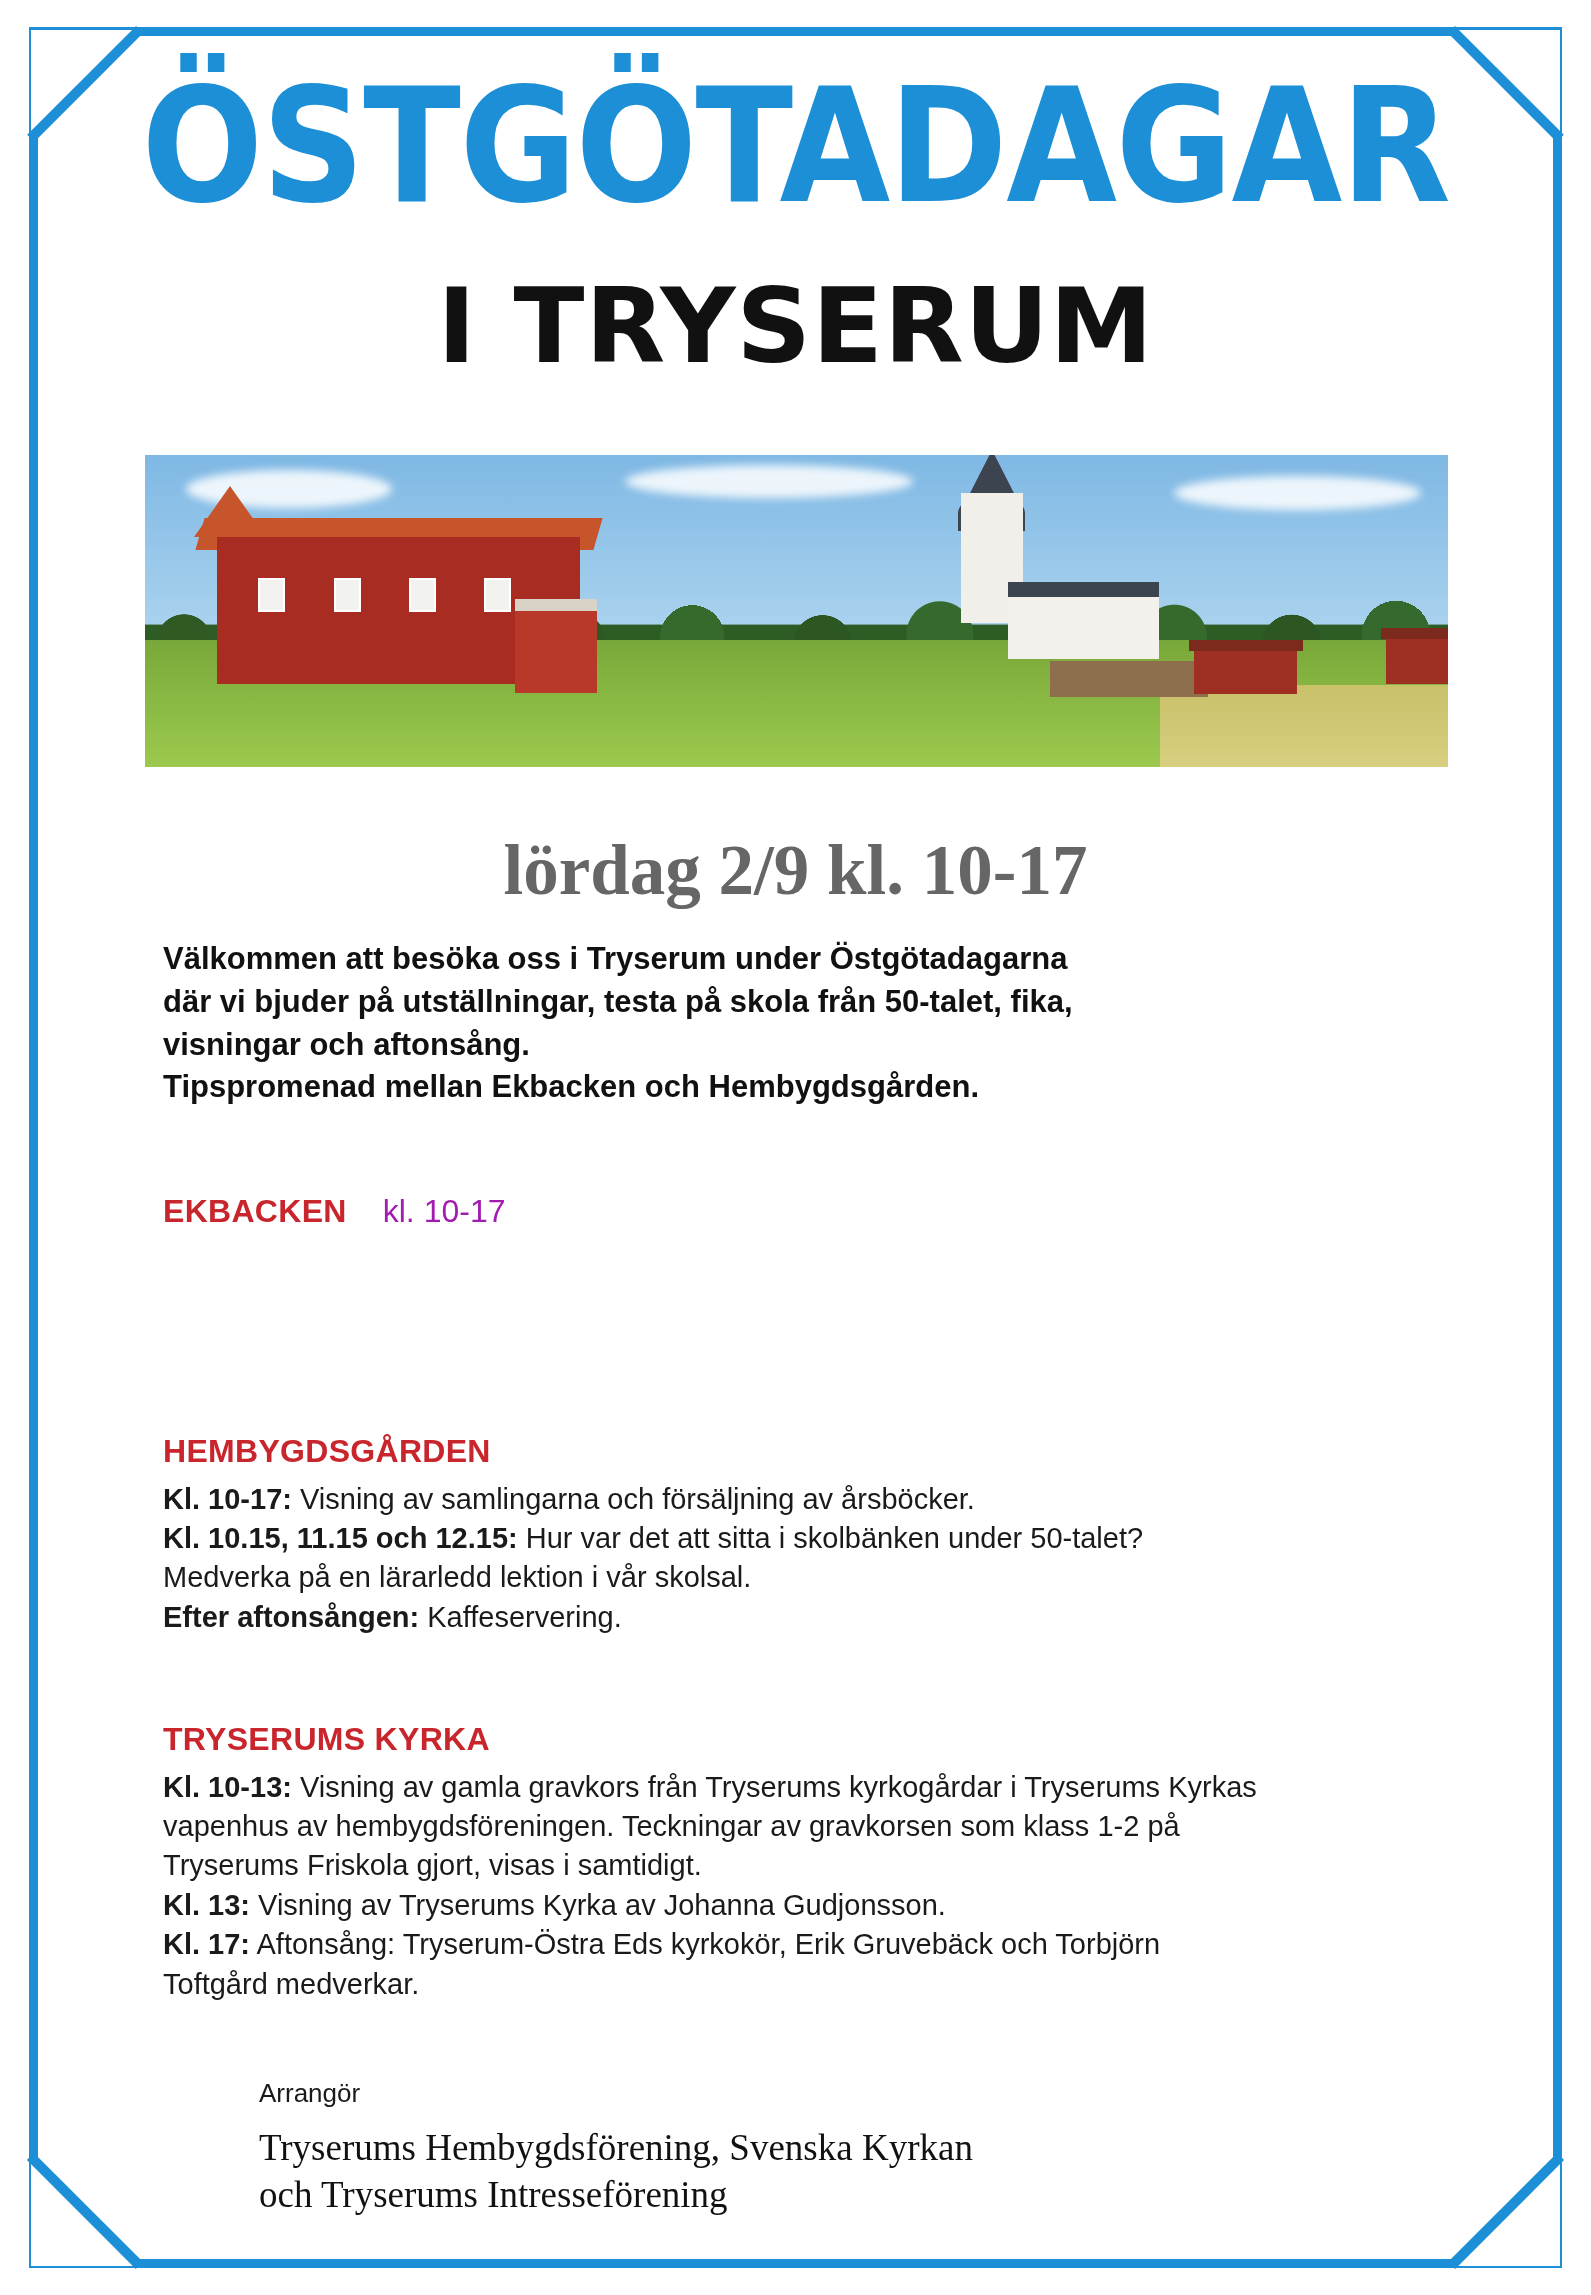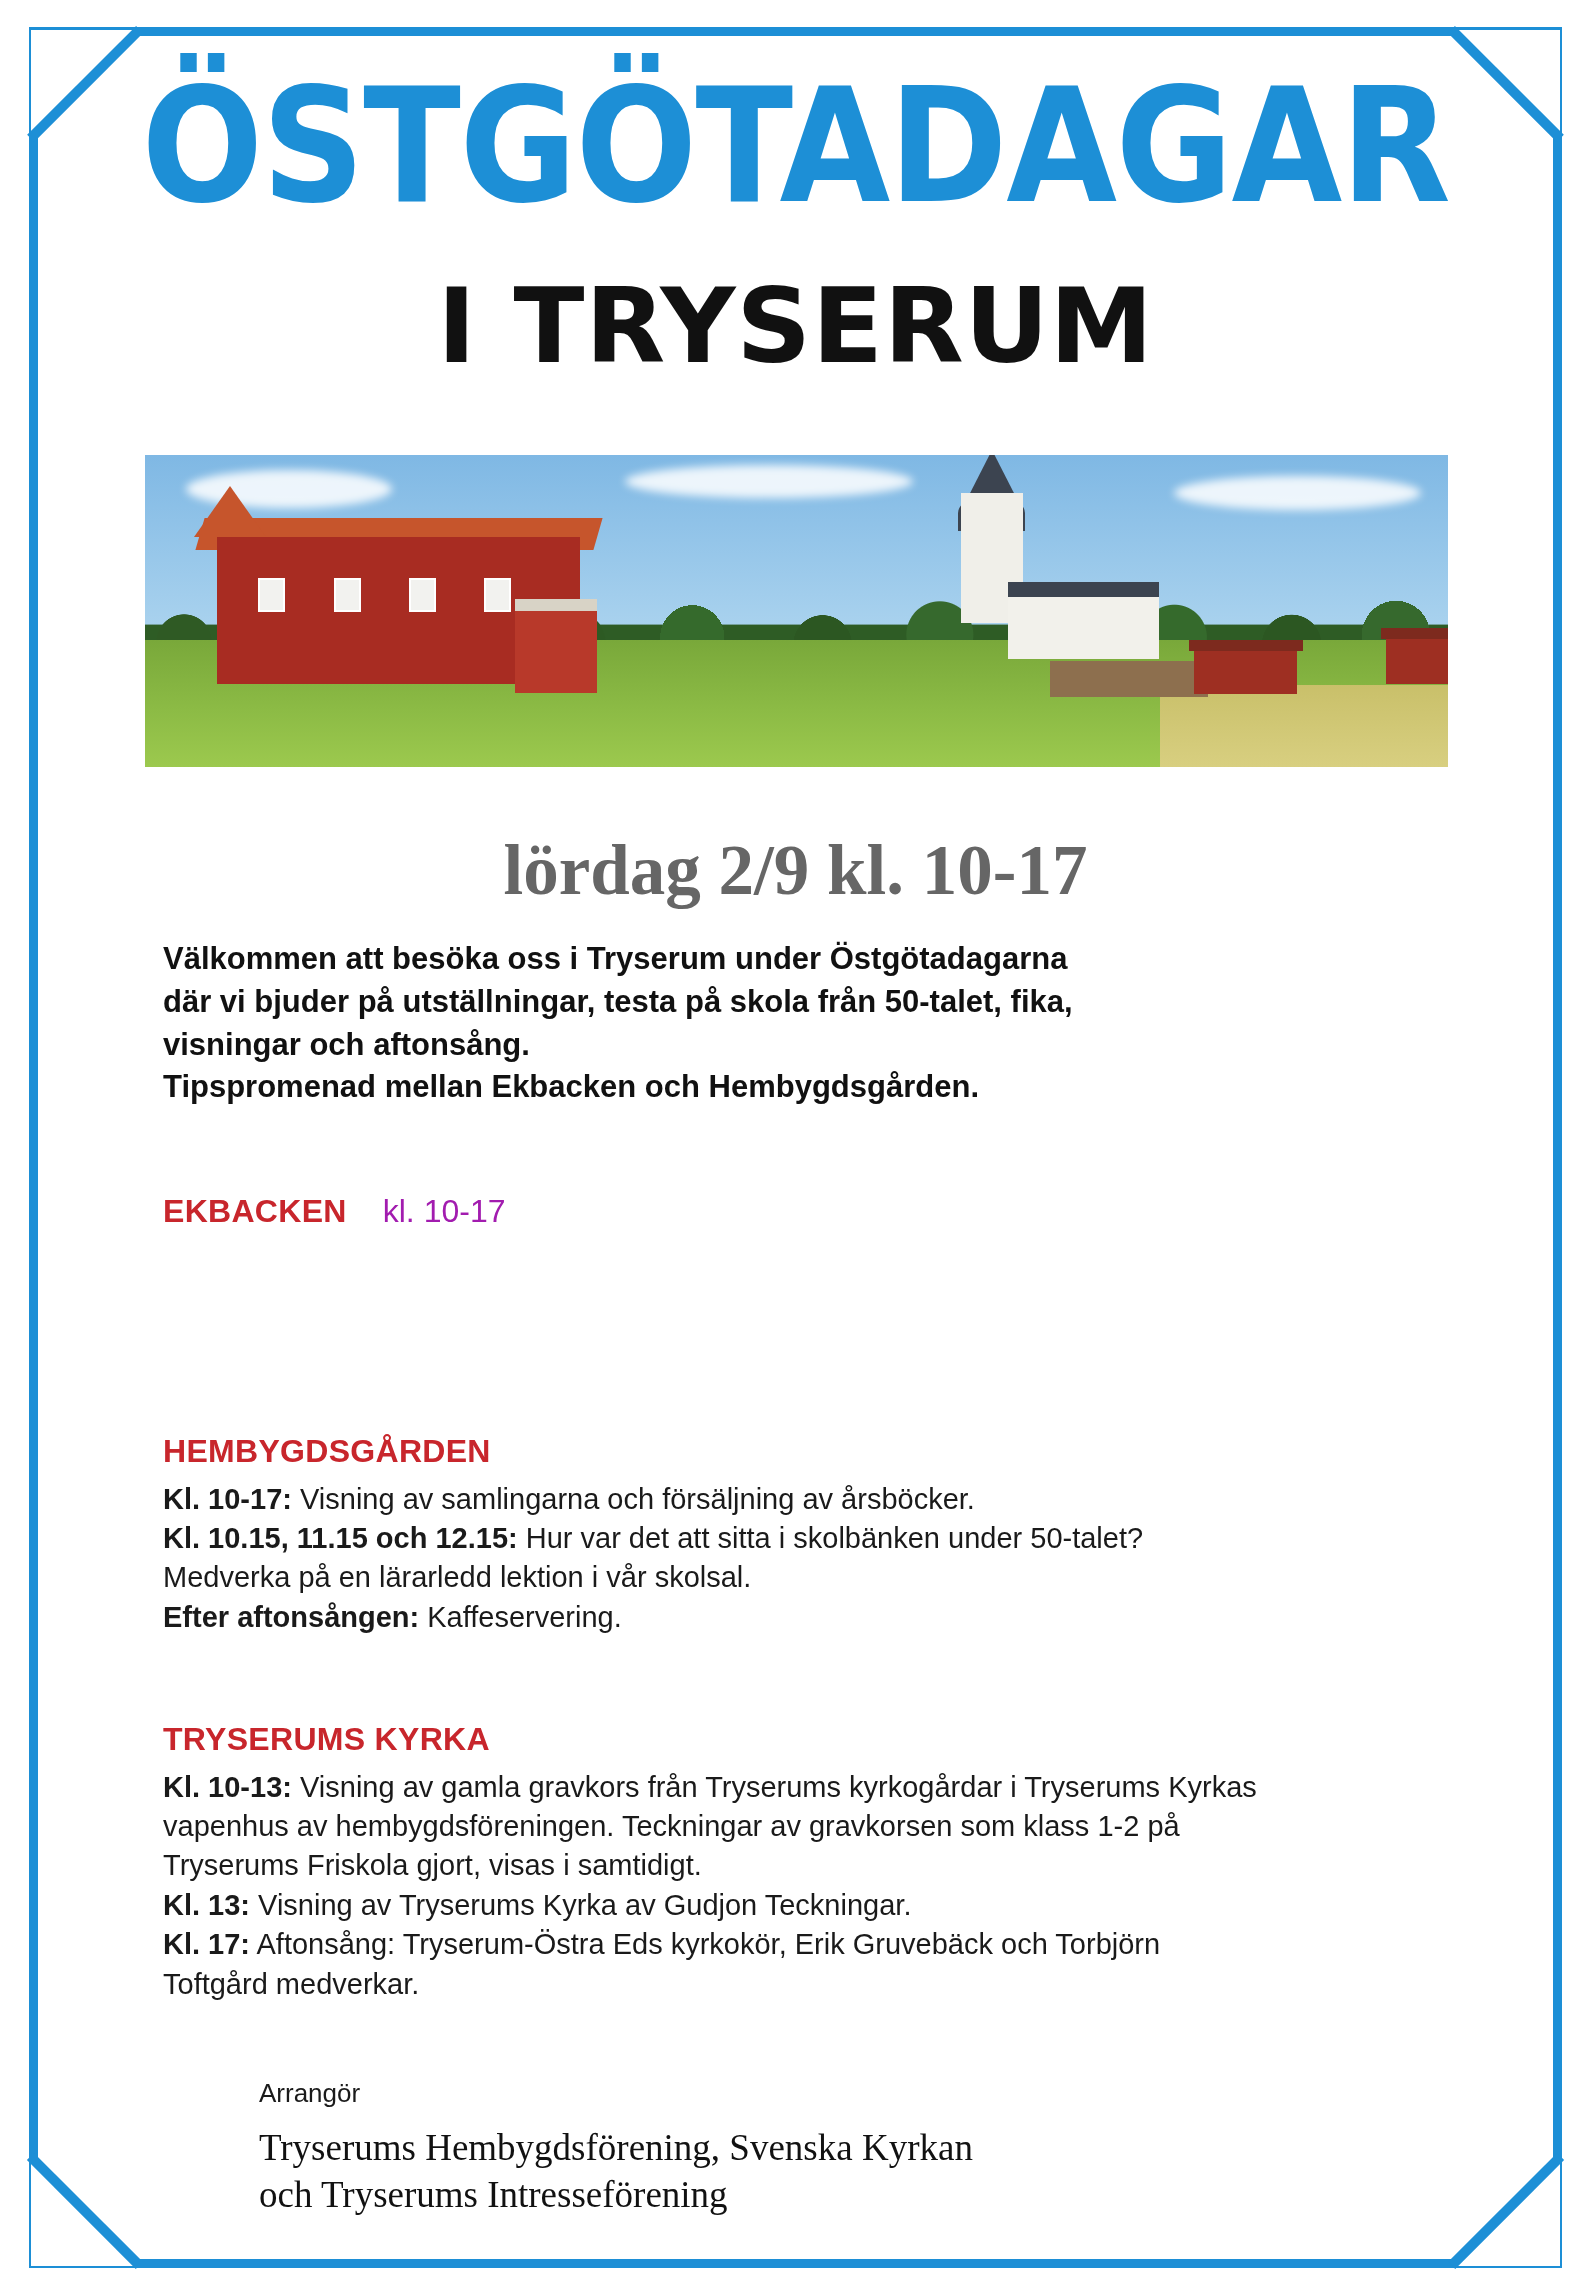--- a/index.html
+++ b/index.html
@@ -374,21 +374,21 @@
     </div>
 
     <div class="section sec-kyrka">
       <div class="sec-head">
         <span>TRYSERUMS KYRKA</span>
       </div>
       <div class="sec-body">
         <div><b>Kl. 10-13:</b><span> Visning av gamla gravkors från Tryserums kyrkogårdar i Tryserums Kyrkas</span></div>
         <div><span>vapenhus av hembygdsföreningen. Teckningar av gravkorsen som klass 1-2 på</span></div>
         <div><span>Tryserums Friskola gjort, visas i samtidigt.</span></div>
-        <div><b>Kl. 13:</b><span> Visning av Tryserums Kyrka av Gudjon Teckningar.</span></div>
+        <div><b>Kl. 13:</b><span> Visning av Tryserums Kyrka av Johanna Gudjonsson.</span></div>
         <div><b>Kl. 17:</b><span> Aftonsång: Tryserum-Östra Eds kyrkokör, Erik Gruvebäck och Torbjörn</span></div>
         <div><span>Toftgård medverkar.</span></div>
       </div>
     </div>
 
     <div class="arranger">
       <div class="arr-label">Arrangör</div>
       <div class="arr-name">Tryserums Hembygdsförening, Svenska Kyrkan</div>
       <div class="arr-name">och Tryserums Intresseförening</div>
     </div>

